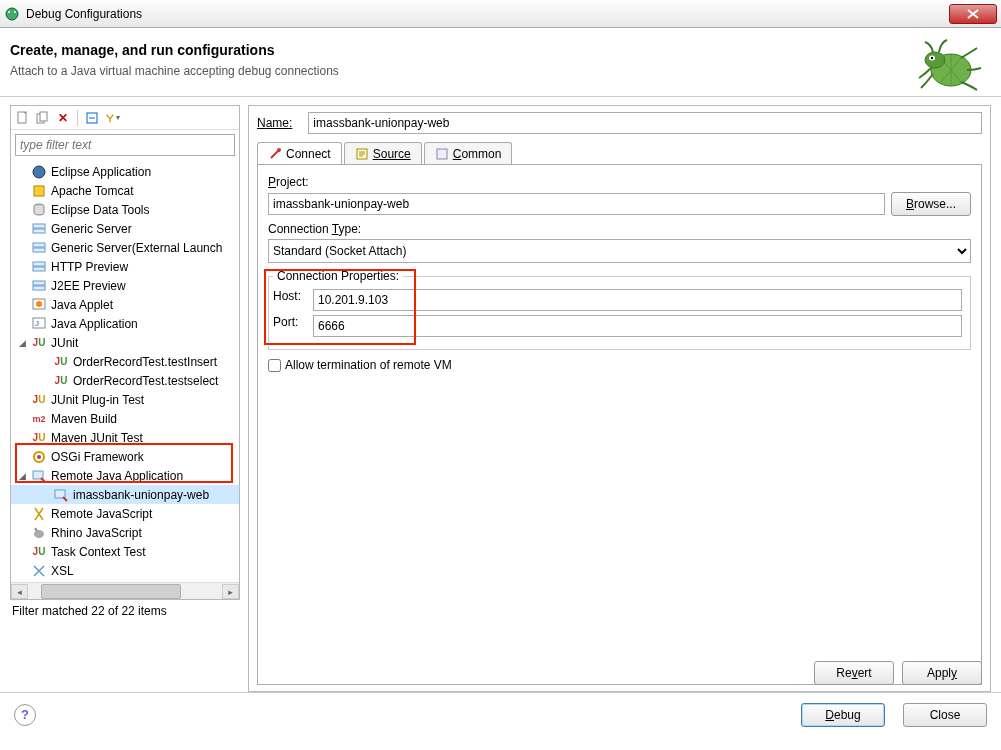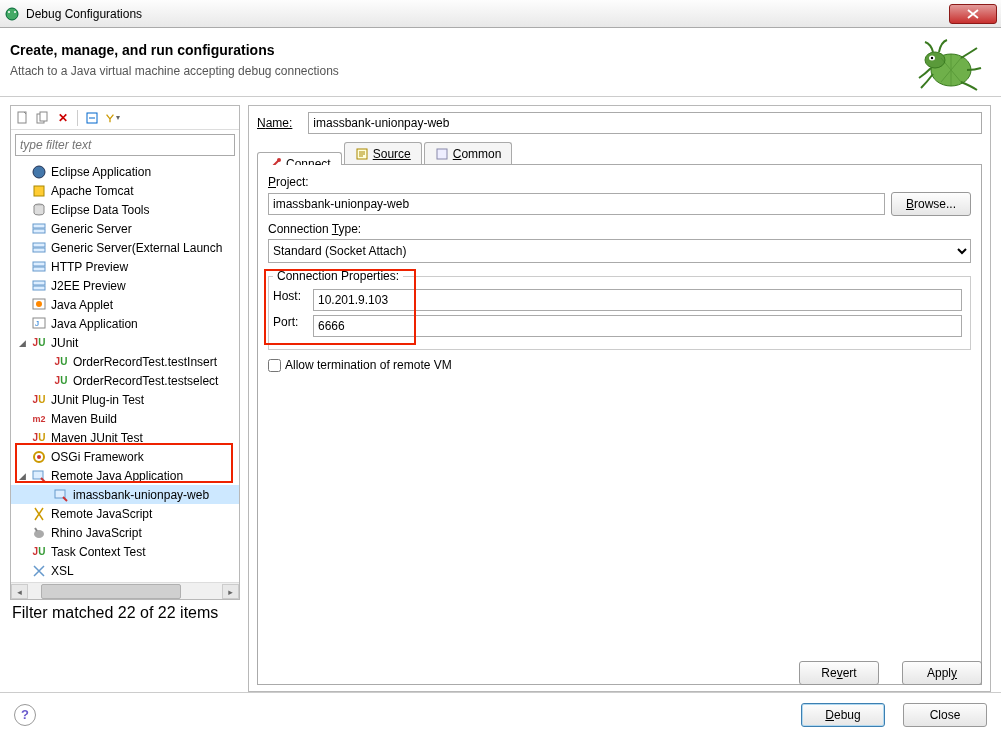--- a/index.html
+++ b/index.html
@@ -30,48 +30,48 @@
 .tree-item.depth2 { padding-left: 42px; }
 .tree-item.has-children { padding-left: 8px; }
 .tree-item.has-children .arrow { width: 10px; display: inline-block; font-size: 9px; color: #666; margin-right: 2px; }
 .tree-item.selected { background: #cde8ff; }
 .tree-icon { width: 16px; height: 16px; margin-right: 4px; display: inline-flex; align-items: center; justify-content: center; font-size: 10px; }
 .red-box { position: absolute; border: 2px solid #e20; pointer-events: none; }
 .scrollbar-h { height: 17px; border-top: 1px solid #ddd; background: #f0f0f0; position: relative; }
 .scrollbar-h .thumb { position: absolute; left: 30px; width: 140px; height: 15px; top: 1px; background: #d0d0d0; border: 1px solid #b0b0b0; border-radius: 2px; }
 .scrollbar-h .arr { position: absolute; width: 17px; height: 15px; top: 1px; background: #e8e8e8; border: 1px solid #ccc; display:flex; align-items:center; justify-content:center; font-size:9px; color:#666;}
 .scrollbar-h .arr.left{left:0;} .scrollbar-h .arr.right{right:0;}
-.filter-status { padding: 4px 2px 2px 2px; font-size: 16px; }
+.filter-status { padding: 4px 2px 2px 2px; font-size: 12px; }
 
 
 .right-panel { flex: 1; border: 1px solid #b8b8b8; background: #fff; display: flex; flex-direction: column; padding: 6px 8px; position: relative; }
 .name-row { display: flex; align-items: center; gap: 16px; margin-bottom: 8px; }
 .name-row label { text-decoration: underline; }
 .name-row input { flex: 1; height: 22px; border: 1px solid #aaa; padding: 0 4px; font-size: 12px; }
 .tabs { display: flex; border-bottom: 1px solid #aaa; height: 23px; }
 .tab { border: 1px solid #aaa; border-bottom: none; background: #f5f5f5; padding: 2px 10px; margin-right: 2px; display: flex; align-items: center; gap: 4px; font-size: 12px; border-radius: 3px 3px 0 0; }
-.tab.active { background: #fff; position: relative; top: 10px; }
+.tab.active { background: #fff; position: relative; top: 0; }
 .tab .u { text-decoration: underline; }
 .tab-body { border: 1px solid #aaa; border-top: none; flex: 1; padding: 10px 10px; background: #fff; }
 .form-row { margin-bottom: 6px; }
 .form-row label { display: block; margin-bottom: 3px; }
 .form-row .u { text-decoration: underline; }
 .inline-row { display: flex; gap: 6px; align-items: center; }
 .inline-row input[type=text] { flex: 1; height: 22px; border: 1px solid #aaa; padding: 0 4px; font-size: 12px; }
 .btn { height: 24px; padding: 0 14px; background: linear-gradient(#fdfdfd,#e6e6e6); border: 1px solid #999; border-radius: 3px; font-size: 12px; cursor: pointer; }
 .btn.default { border: 1px solid #3c7fb1; box-shadow: 0 0 0 1px #b0d8f0 inset; }
 select.conn-type { width: 100%; height: 24px; border: 1px solid #aaa; font-size: 12px; background: #fff; }
 .fieldset { border: 1px solid #ccc; padding: 6px 8px 8px 4px; margin-top: 4px; margin-bottom: 8px; }
 .fieldset legend { padding: 0 4px; }
 .kv-row { display: flex; align-items: flex-start; margin-bottom: 4px; }
 .kv-row label { width: 40px; }
 .kv-row input { flex: 1; height: 22px; border: 1px solid #aaa; padding: 0 4px; font-size: 12px; }
 .checkbox-row { display: flex; align-items: center; gap: 4px; margin-top: 2px; }
 .right-btns { position: absolute; right: 8px; bottom: 6px; display: flex; gap: 8px; }
-.right-btns .btn { width: 80px; text-align: center; text-decoration: underline; margin-left: 15px; }
+.right-btns .btn { width: 80px; text-align: center; text-decoration: underline; }
 .right-btns .btn.nou { text-decoration: none; }
 .right-btns .btn.nou span { text-decoration: underline; }
 
 
 .footer { height: 44px; border-top: 1px solid #ccc; display: flex; align-items: center; padding: 0 14px; position: relative; background:#fff;}
 .help-icon { width: 22px; height: 22px; border: 1px solid #999; border-radius: 50%; display: flex; align-items: center; justify-content: center; color: #6a5acd; font-weight: bold; font-size: 13px; }
 .footer-btns { position: absolute; right: 14px; display: flex; gap: 18px; }
 .footer-btns .btn { width: 84px; }
 
 .tree-wrap { position: relative; flex:1; display:flex; flex-direction:column;}

